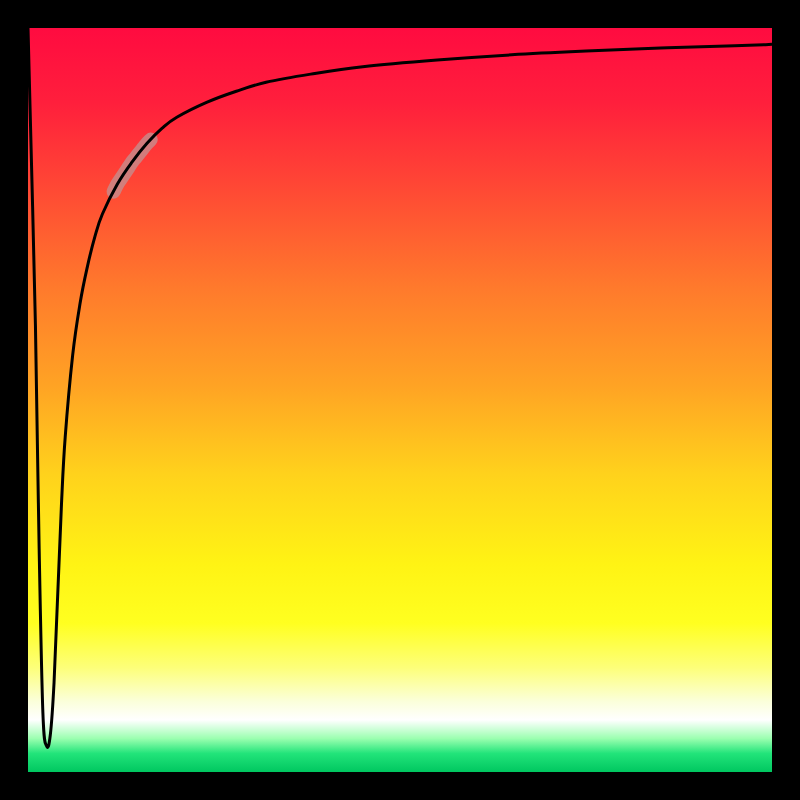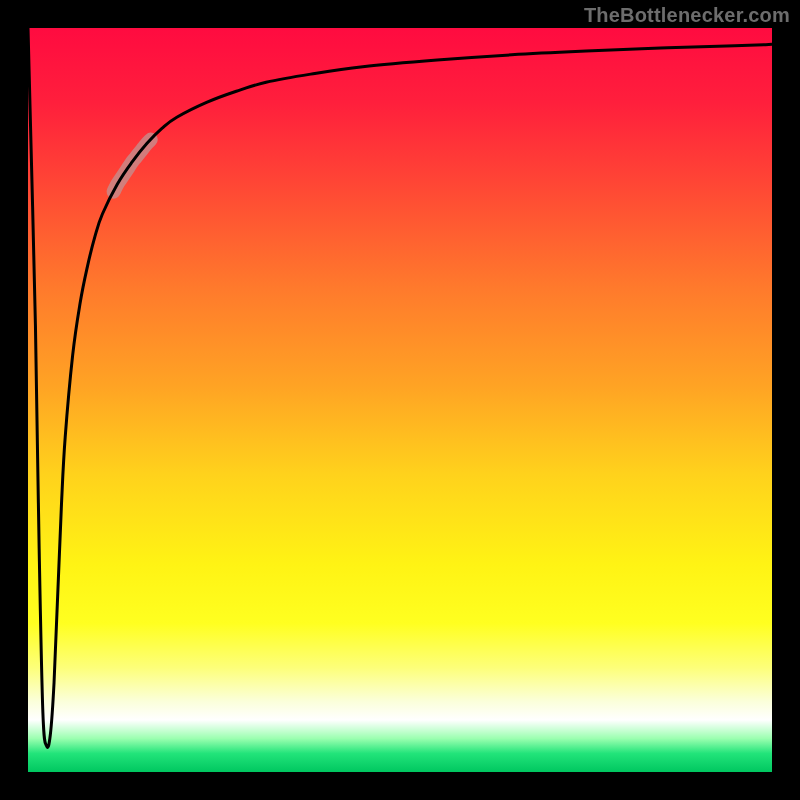--- a/index.html
+++ b/index.html
@@ -82,14 +82,13 @@
       <rect x="0" y="0" width="744" height="744" fill="url(#bg-grad)"></rect>
     </svg>
 
     <svg class="curve-svg" viewBox="0 0 744 744" preserveAspectRatio="none">
       <path id="highlight-path" fill="none" stroke-linecap="round" stroke-width="14" opacity="0.82" d="M 85.56 163.67999999999995 C 86.2296 162.34079999999997, 87.9408 158.58360000000002, 89.28 156.24 C 90.6192 153.8964, 91.6608 152.66879999999998, 93 150.65999999999997 C 94.3392 148.65119999999996, 95.3808 147.08879999999994, 96.72 145.07999999999993 C 98.0592 143.07119999999992, 99.1008 141.50879999999998, 100.44000000000001 139.5 C 101.77920000000002 137.49120000000002, 102.82080000000002 135.76140000000007, 104.16000000000001 133.92000000000007 C 105.4992 132.07860000000008, 106.5408 130.944, 107.88 129.26999999999998 C 109.21919999999999 127.59599999999998, 110.26079999999999 126.294, 111.6 124.62 C 112.9392 122.94600000000001, 113.98079999999999 121.64400000000002, 115.32 119.97000000000003 C 116.6592 118.29600000000003, 117.7008 116.82660000000006, 119.04 115.32000000000005 C 120.37920000000001 113.81340000000004, 122.0904 112.26960000000003, 122.76 111.60000000000002" stroke="#c78b8b"></path>
       <path id="curve-path" fill="none" stroke-width="3" stroke-linejoin="round" d="M 0 0 C 1.3392 53.568000000000005, 5.4312000000000005 203.85600000000005, 7.44 297.6 C 9.4488 391.344, 9.8208 451.16159999999996, 11.16 520.8 C 12.4992 590.4384, 13.5408 648.9912, 14.88 684.48 C 16.2192 719.9688, 17.260800000000003 713.9424, 18.6 717.96 C 19.9392 721.9776, 20.9808 718.1831999999999, 22.32 706.8 C 23.659200000000002 695.4168, 24.7008 680.1648, 26.040000000000003 654.72 C 27.379200000000004 629.2752, 28.420800000000003 597.5808000000001, 29.76 565.44 C 31.0992 533.2992, 32.1408 504.2832, 33.48 476.16 C 34.819199999999995 448.0368, 35.1912 435.984, 37.2 409.2 C 39.208800000000004 382.416, 41.9616 351.46559999999994, 44.64 327.35999999999996 C 47.318400000000004 303.2544, 49.4016 291.3504, 52.080000000000005 275.28 C 54.75840000000001 259.20959999999997, 56.84160000000001 250.13279999999997, 59.52 238.07999999999998 C 62.1984 226.0272, 64.2816 217.69440000000006, 66.96 208.32000000000005 C 69.63839999999999 198.94560000000004, 70.3824 195.3744, 74.4 186 C 78.41760000000001 176.6256, 83.9232 165.6144, 89.28 156.24 C 94.63680000000001 146.86560000000003, 98.8032 141.28560000000007, 104.16000000000001 133.92000000000007 C 109.51680000000002 126.55440000000009, 113.68320000000001 121.34640000000006, 119.04 115.32000000000005 C 124.3968 109.29360000000004, 128.5632 105.12720000000007, 133.92 100.44000000000005 C 139.27679999999998 95.75280000000004, 140.7648 93.96719999999999, 148.8 89.27999999999997 C 156.83520000000001 84.59279999999995, 167.8464 79.08719999999997, 178.56 74.39999999999998 C 189.27360000000002 69.71279999999999, 197.6064 66.85584, 208.32000000000002 63.24000000000001 C 219.03360000000004 59.62416000000002, 224.68800000000002 57.392160000000004, 238.08 54.31200000000001 C 251.472 51.23184000000002, 265.3104 48.94032000000005, 282.72 46.12800000000004 C 300.12960000000004 43.315680000000036, 312.03360000000004 41.23248, 334.8 38.68799999999999 C 357.5664 36.143519999999974, 382.41600000000005 34.13471999999996, 409.20000000000005 31.991999999999962 C 435.98400000000004 29.84927999999996, 456.81600000000003 28.39103999999999, 483.6 26.783999999999992 C 510.384 25.176959999999994, 531.216 24.26927999999997, 558 23.063999999999965 C 584.784 21.85871999999996, 605.616 21.02543999999996, 632.4 20.087999999999965 C 659.184 19.15055999999997, 686.712 18.52559999999998, 706.8 17.855999999999995 C 726.8879999999999 17.18640000000001, 737.304 16.63584000000004, 744 16.368000000000052" stroke="#000000"></path>
     </svg>
 
   </div>
 
-  <div class="watermark">TheBottlenecker.com</div>
 </div>
 
 </body></html>

